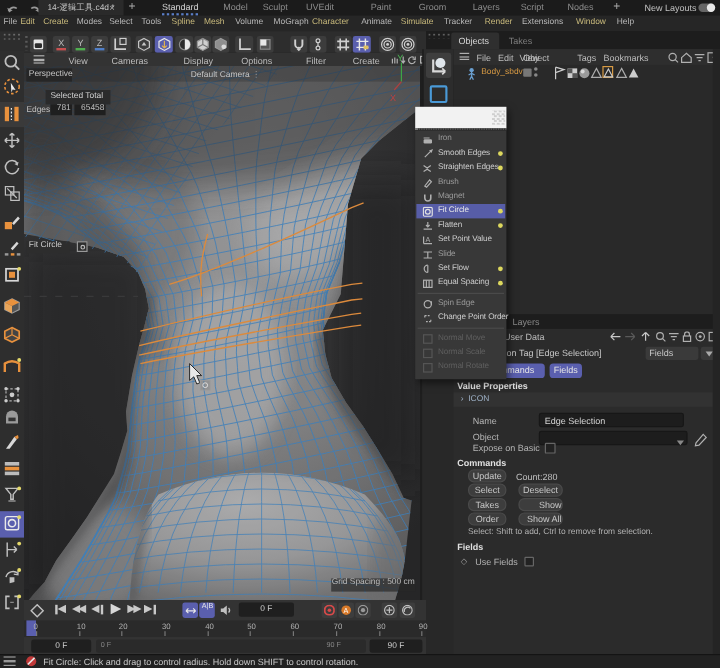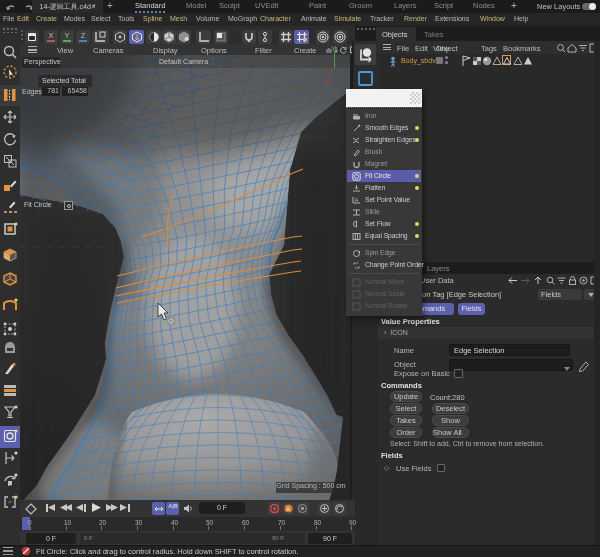--- a/index.html
+++ b/index.html
@@ -668,23 +668,23 @@
     <path d="M2,10 L8,3 L10.5,5.5 L4.5,12 L1.5,12.5 Z" fill="none" stroke="#b0b0b0"></path>
   </svg>
 <div class="abs" style="left:394px;top:369px;color:#b5b5b5;font-size:7.5px">Expose on Basic</div>
 <div class="abs" style="left:454px;top:369px;width:9px;height:9px;background:#222;border:1px solid #666;border-radius:1px"></div>
 <div class="abs" style="left:381px;top:381px;color:#e0e0e0;font-size:7.5px;font-weight:bold">Commands</div>
 <div class="abs" style="left:390px;top:391px;width:32px;height:11px;background:#3d3d3d;border:1px solid #4a4a4a;border-radius:5px;color:#c8c8c8;font-size:7.5px;text-align:center;line-height:10px">Update</div>
 <div class="abs" style="left:430px;top:393px;color:#c0c0c0;font-size:7.5px">Count:280</div>
 <div class="abs" style="left:390px;top:403px;width:32px;height:11px;background:#3d3d3d;border:1px solid #4a4a4a;border-radius:5px;color:#c8c8c8;font-size:7.5px;text-align:center;line-height:10px">Select</div>
 <div class="abs" style="left:432px;top:403px;width:37px;height:11px;background:#3d3d3d;border:1px solid #4a4a4a;border-radius:5px;color:#c8c8c8;font-size:7.5px;text-align:center;line-height:10px">Deselect</div>
 <div class="abs" style="left:390px;top:415px;width:32px;height:11px;background:#3d3d3d;border:1px solid #4a4a4a;border-radius:5px;color:#c8c8c8;font-size:7.5px;text-align:center;line-height:10px">Takes</div>
-<div class="abs" style="left:432px;top:415px;width:37px;height:11px;background:#3d3d3d;border:1px solid #4a4a4a;border-radius:5px;color:#c8c8c8;font-size:7.5px;text-align:center;line-height:10px">Show</div>
+<div class="abs" style="left:432px;top:415px;width:37px;height:11px;background:#3d3d3d;border:1px solid #4a4a4a;border-radius:5px;color:#c8c8c8;font-size:7.5px;text-align:right;line-height:10px">Show</div>
 <div class="abs" style="left:390px;top:427px;width:32px;height:11px;background:#3d3d3d;border:1px solid #4a4a4a;border-radius:5px;color:#c8c8c8;font-size:7.5px;text-align:center;line-height:10px">Order</div>
-<div class="abs" style="left:432px;top:427px;width:37px;height:11px;background:#3d3d3d;border:1px solid #4a4a4a;border-radius:5px;color:#c8c8c8;font-size:7.5px;text-align:left;line-height:10px">Show All</div>
+<div class="abs" style="left:432px;top:427px;width:37px;height:11px;background:#3d3d3d;border:1px solid #4a4a4a;border-radius:5px;color:#c8c8c8;font-size:7.5px;text-align:right;line-height:10px">Show All</div>
 <div class="abs" style="left:390px;top:440px;color:#b0b0b0;font-size:7px">Select: Shift to add, Ctrl to remove from selection.</div>
 <div class="abs" style="left:381px;top:451px;color:#e0e0e0;font-size:7.5px;font-weight:bold">Fields</div>
 <div class="abs" style="left:384px;top:464px;color:#999;font-size:7px">◇</div>
 <div class="abs" style="left:396px;top:464px;color:#b5b5b5;font-size:7.5px">Use Fields</div>
 <div class="abs" style="left:437px;top:464px;width:8px;height:8px;background:#222;border:1px solid #666;border-radius:1px"></div>
 <div class="abs" style="left:346px;top:89px;width:76px;height:227px;background:#383838;box-shadow:2px 3px 6px rgba(0,0,0,0.5)"></div>
 <div class="abs" style="left:346px;top:89px;width:76px;height:18px;background:#f2f2f2"></div>
 <div class="abs" style="left:410px;top:92px;width:11px;height:12px;background:repeating-conic-gradient(#cfcfcf 0 25%,#f2f2f2 0 50%);background-size:4px 4px"></div>
 <div class="abs" style="left:346px;top:107px;width:76px;height:2px;background:#2c2c2c;border-top:1px dotted #777"></div>
 <svg class="abs" style="left:352px;top:111.5px" width="9" height="9">

